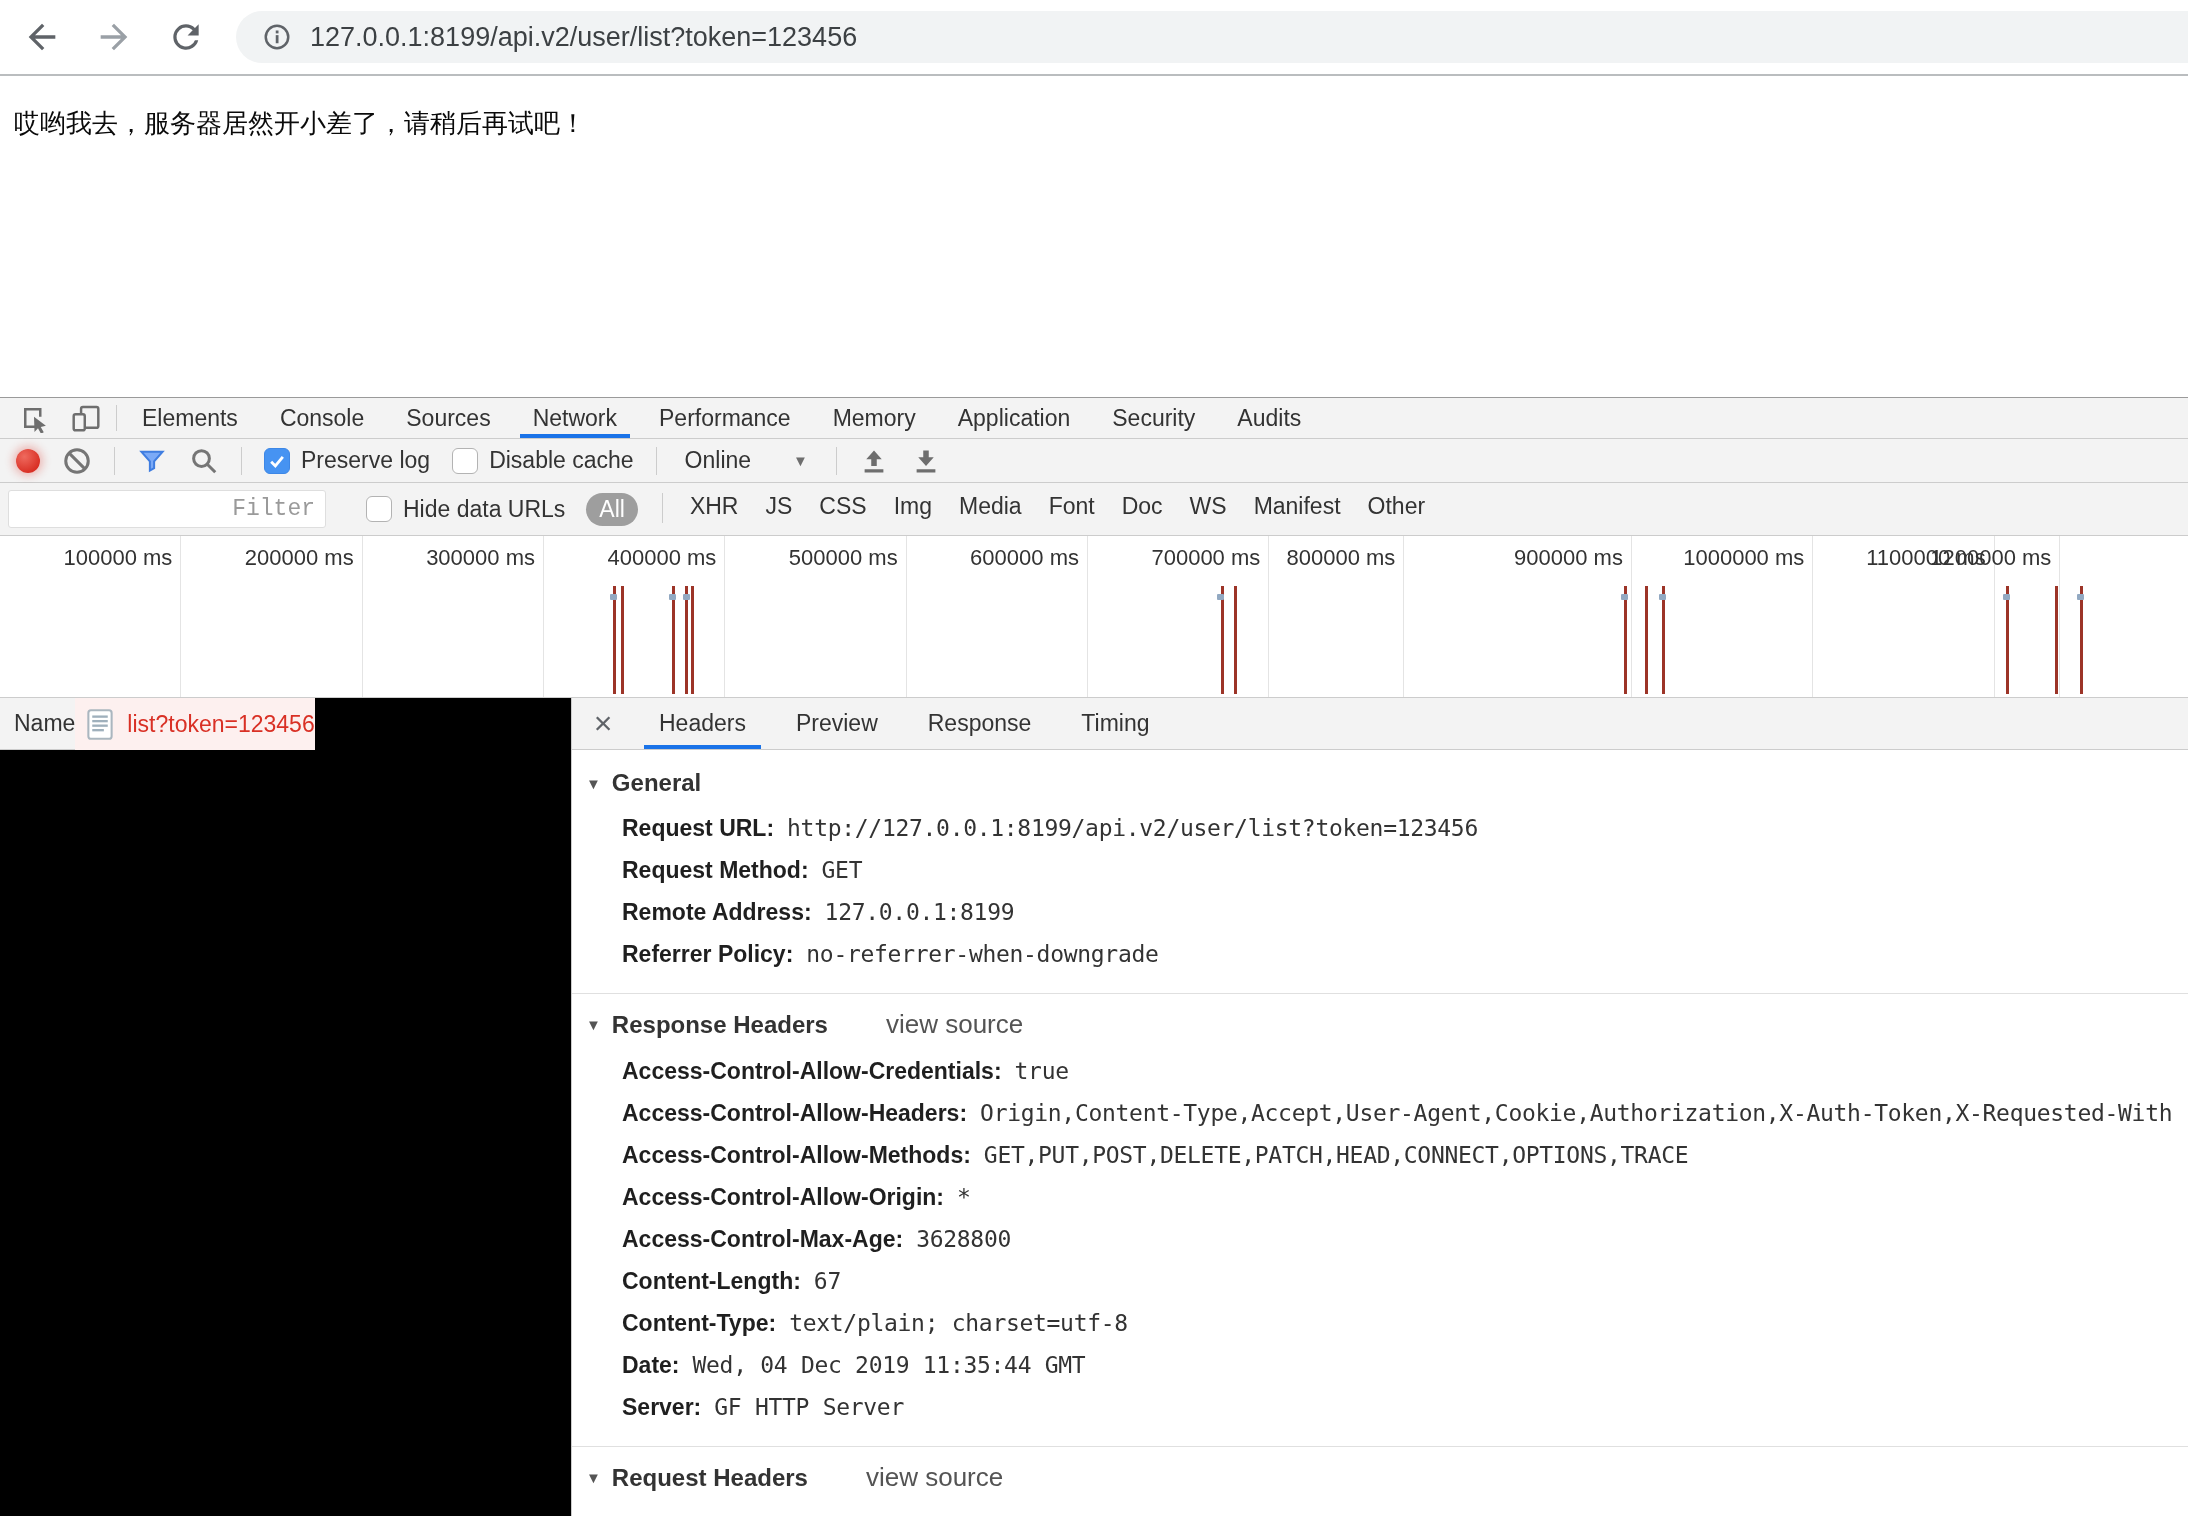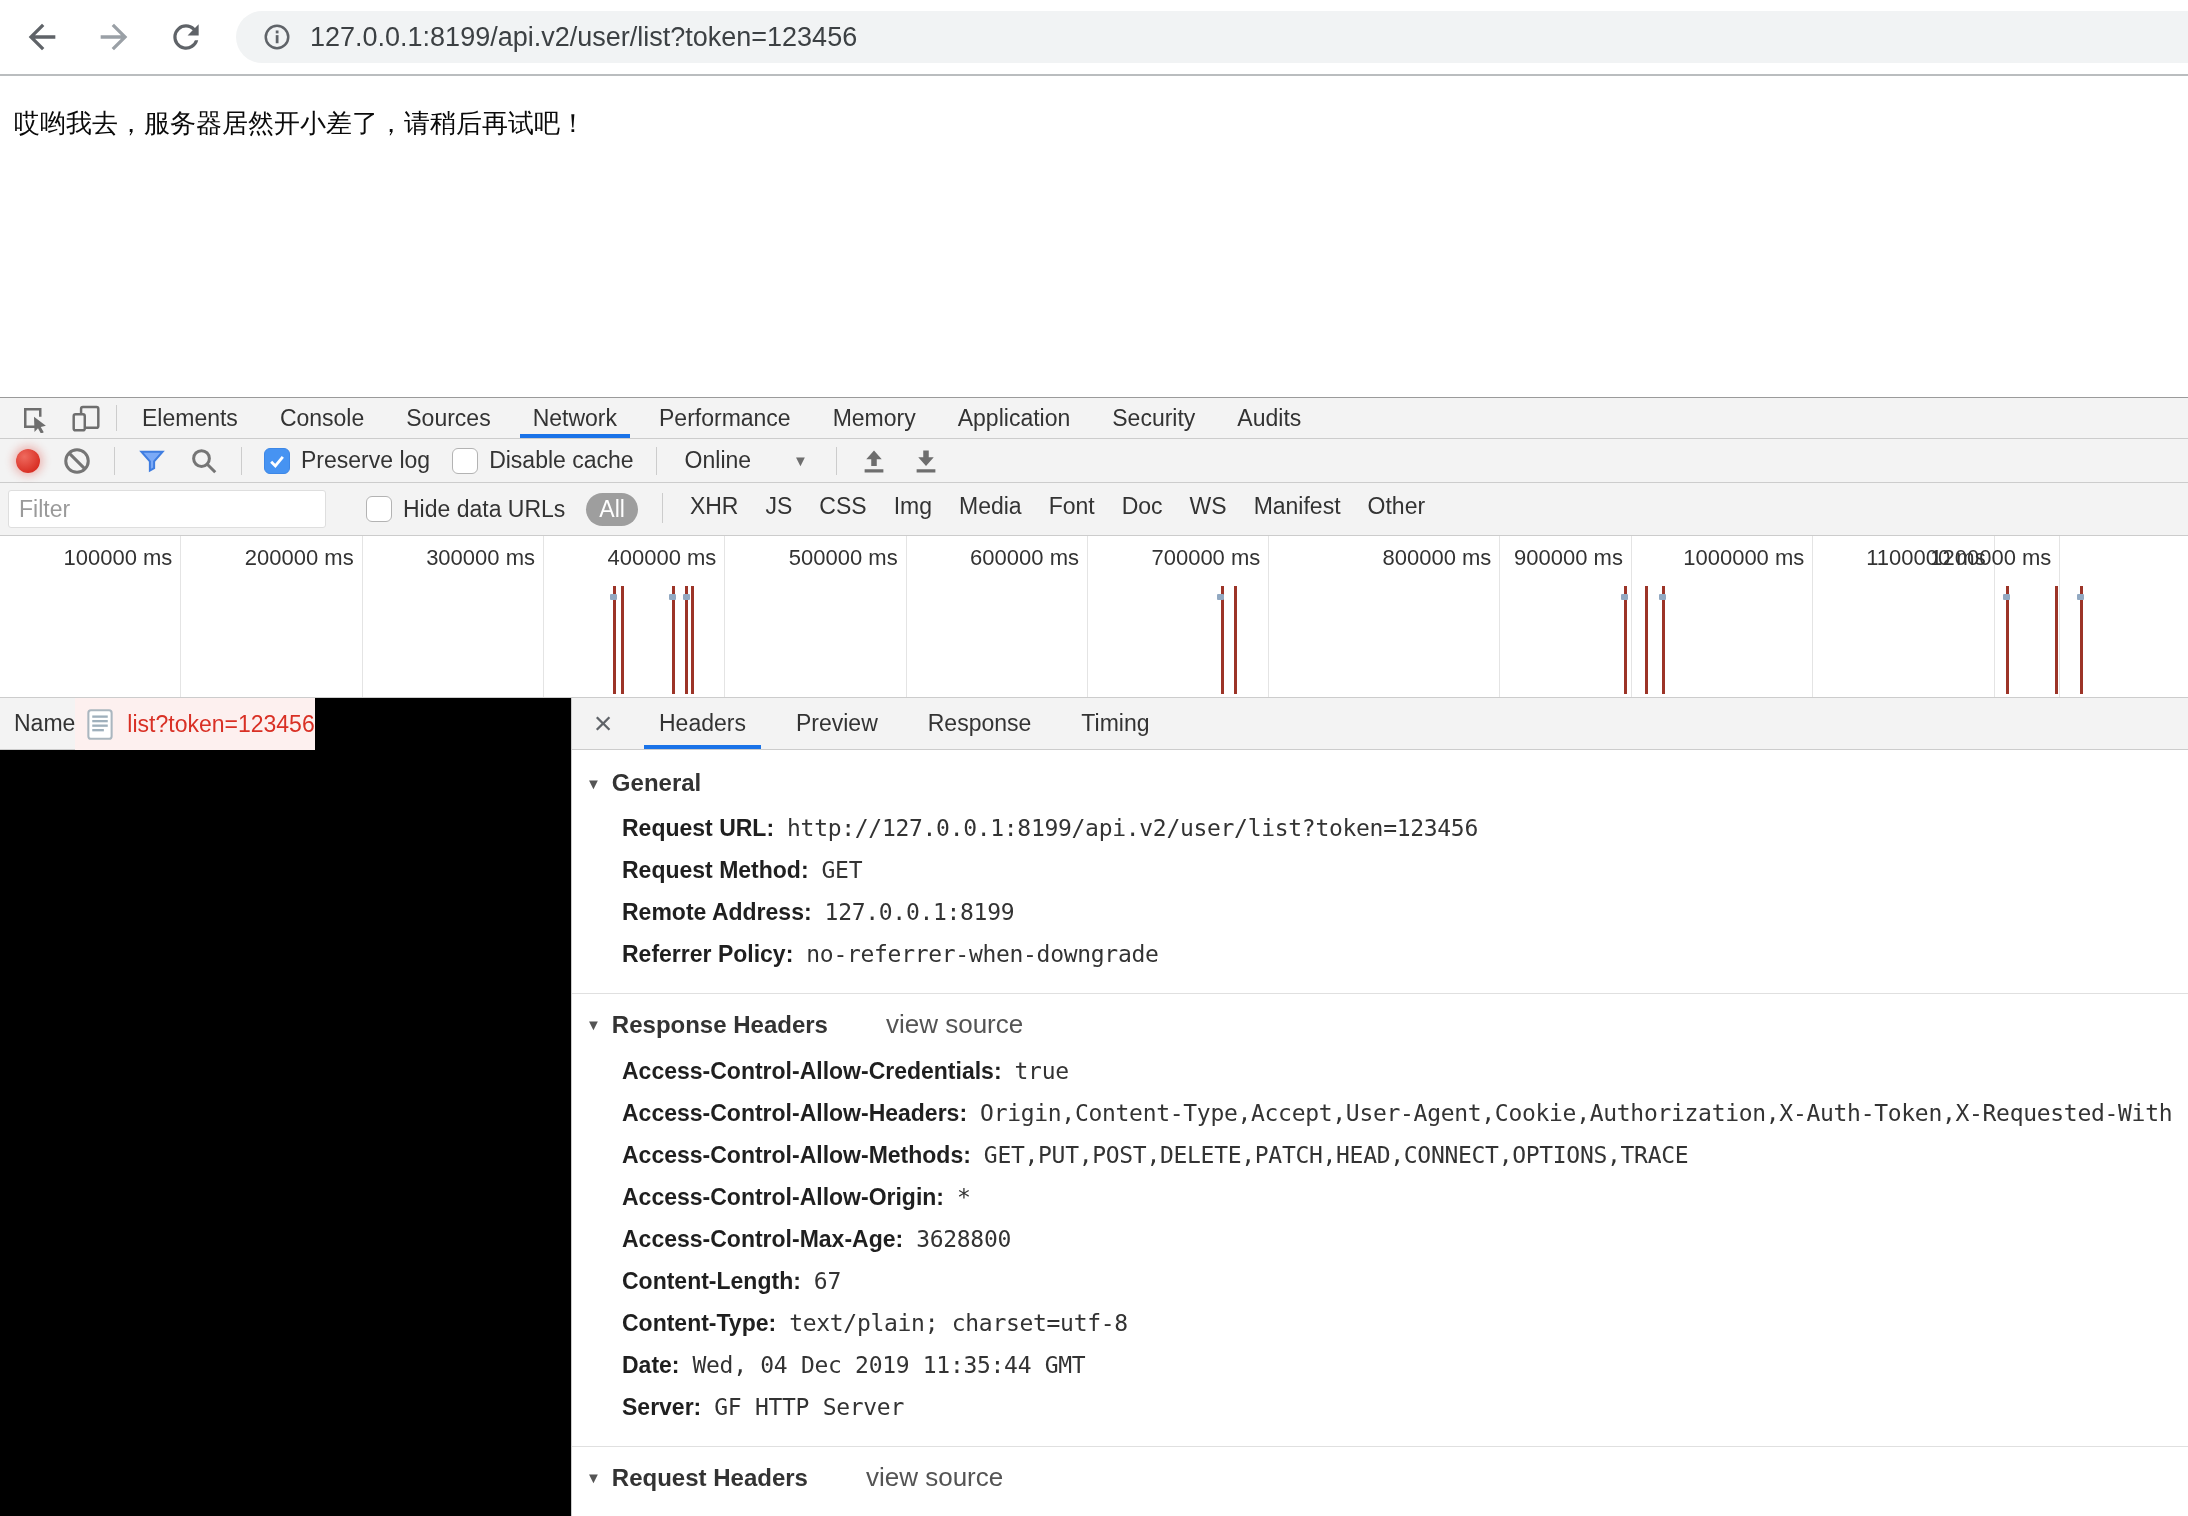--- a/index.html
+++ b/index.html
@@ -57,21 +57,21 @@
   .checkbox.checked { background:#4693f2; border-color:#3d87e6; }
   .dropdown { display:flex; align-items:center; gap:42px; padding:0 6px; }
   .dd-caret { font-size:15px; color:#6e6e6e; }
 
   .dt-filterbar {
     height:53px; flex:none; background:#f3f3f3; border-bottom:1px solid #ccc;
     display:flex; align-items:center; gap:24px; padding:0 8px; color:#333;
   }
   .filter-input {
     width:318px; height:38px; border:1px solid #dedede; border-radius:3px; background:#fff;
-    font-size:23px; font-family:Liberation Sans, sans-serif; color:#333; padding:0 10px; outline:none;
+    font-size:23px; font-family:Liberation Mono, monospace; color:#333; padding:0 10px; outline:none;text-align:right;
   }
   .filter-input::placeholder { color:#9a9a9a; }
   .hide-data { margin-left:16px; }
   .type-list { display:flex; align-items:flex-start; gap:27px; }
   .type-item { color:#333; white-space:nowrap; }
   .type-item.active {
     background:#9e9e9e; color:#fff; border-radius:17px; padding:3px 13px; margin:0 -3px;
   }
   .fb-sep { width:1px; height:30px; background:#ccc; }
 
@@ -250,21 +250,21 @@
   </div>
 
   <div class="dt-overview" id="overview">
       <div class="ov-cell" style="left: 0px; width: 181.33px;">100000 ms</div>
       <div class="ov-cell" style="left: 181.33px; width: 181.33px;">200000 ms</div>
       <div class="ov-cell" style="left: 362.66px; width: 181.33px;">300000 ms</div>
       <div class="ov-cell" style="left: 543.99px; width: 181.33px;">400000 ms</div>
       <div class="ov-cell" style="left: 725.32px; width: 181.33px;">500000 ms</div>
       <div class="ov-cell" style="left: 906.65px; width: 181.33px;">600000 ms</div>
       <div class="ov-cell" style="left: 1087.98px; width: 181.33px;">700000 ms</div>
-      <div class="ov-cell" style="left: 1319px; width: 181.33px;">800000 ms</div>
+      <div class="ov-cell" style="left: 1223px; width: 181.33px;">800000 ms</div>
       <div class="ov-cell" style="left: 1450.64px; width: 181.33px;">900000 ms</div>
       <div class="ov-cell" style="left: 1631.97px; width: 181.33px;">1000000 ms</div>
       <div class="ov-cell" style="left: 1813.3px; width: 181.33px;">1100000 ms</div>
       <div class="ov-cell" style="left: 1879px; width: 181.33px;">1200000 ms</div>
       <div class="ov-bar" style="left: 613px; background: rgb(156, 52, 40);"></div>
       <div class="ov-bar" style="left: 621px; background: rgb(156, 52, 40);"></div>
       <div class="ov-bar" style="left: 672px; background: rgb(156, 52, 40);"></div>
       <div class="ov-bar" style="left: 685px; background: rgb(156, 52, 40);"></div>
       <div class="ov-bar" style="left: 691px; background: rgb(156, 52, 40);"></div>
       <div class="ov-bar" style="left: 1221px; background: rgb(156, 52, 40);"></div>

